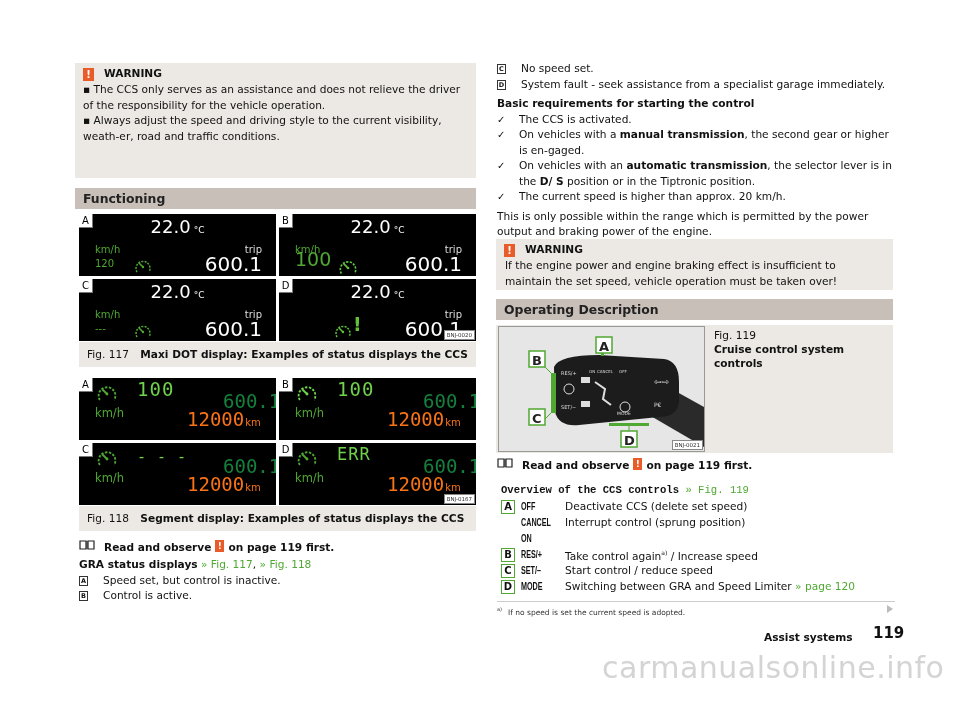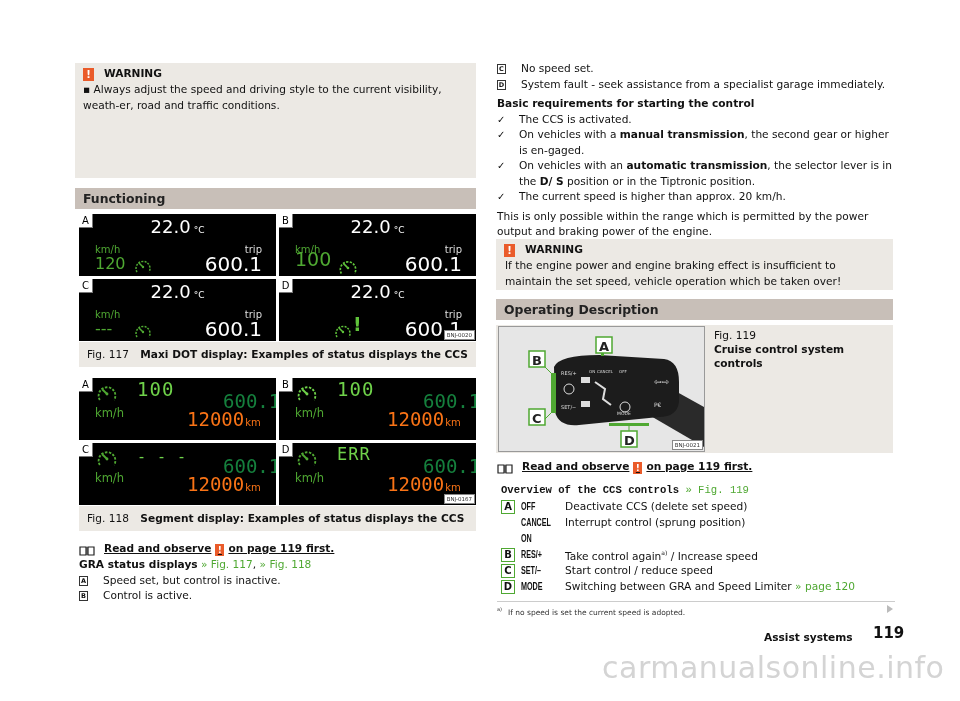--- a/index.html
+++ b/index.html
@@ -18,21 +18,21 @@
   .section-head { position: absolute; background: #c8bfb8; height: 21px; font-weight: bold; font-size: 12.4px; line-height: 21px; padding-left: 8px; color: #222; }
 
   
   .fig-grid { position: absolute; background: #ffffff; display: grid; grid-template-columns: 1fr 1fr; grid-template-rows: 1fr 1fr; gap: 3px; }
   .dot-panel { background: #000; position: relative; overflow: hidden; }
   .panel-letter { position: absolute; top: 0; left: 0; width: 14px; height: 14px; background: #fff; color: #000; font-size: 10px; line-height: 14px; text-align: center; border-right: 1px solid #777; border-bottom: 1px solid #777; }
   .dot-temp { position: absolute; top: 2px; left: 0; width: 100%; text-align: center; color: #fff; font-size: 18px; line-height: 22px; font-family: "DejaVu Sans", sans-serif; }
   .dot-temp .unit { font-size: 9px; margin-left: 3px; }
   .dot-kmh { position: absolute; left: 16px; top: 28px; color: #4fa832; font-size: 10px; }
   .dot-trip { position: absolute; right: 14px; top: 28px; color: #ddd; font-size: 10px; }
-  .dot-speed { position: absolute; left: 16px; top: 42px; color: #4fa832; font-size: 16px; }
+  .dot-speed { position: absolute; left: 16px; top: 42px; color: #4fa832; font-size: 10px; }
   .dot-speed.big { font-size: 19px; top: 38px; }
   .dot-odo { position: absolute; right: 14px; top: 38px; color: #fff; font-size: 20px; line-height: 24px; }
   .dot-icon { position: absolute; top: 43px; }
   .dot-icon.left { left: 54px; }
   .dot-icon.mid { left: 58px; }
   .fig-code { position: absolute; right: 1px; bottom: 1px; background: #fff; color: #333; font-size: 5.5px; line-height: 8px; padding: 0 2px; border: 1px solid #888; }
 
   .caption { position: absolute; background: #ece9e4; height: 25px; line-height: 25px; padding-left: 8px; font-size: 10.6px; }
   .caption .fig-no { margin-right: 8px; }
 
@@ -40,21 +40,21 @@
   .seg-panel { background: #000; position: relative; overflow: hidden; }
   .seg-icon { position: absolute; left: 16px; top: 4px; }
   .seg-kmh { position: absolute; left: 16px; top: 28px; color: #4fa832; font-size: 11.5px; }
   .seg-speed { position: absolute; left: 58px; top: 4px; color: #6fd24a; font-family: "DejaVu Sans Mono", monospace; font-size: 19px; letter-spacing: 1px; }
   .seg-trip { position: absolute; left: 108px; top: 16px; color: #15803d; font-family: "DejaVu Sans Mono", monospace; font-size: 19px; margin-left: 36px; }
   .seg-trip .unit, .seg-odo .unit { font-family: "DejaVu Sans", sans-serif; font-size: 10px; margin-left: 1px; }
   .seg-odo { position: absolute; left: 108px; top: 34px; color: #f97316; font-family: "DejaVu Sans Mono", monospace; font-size: 19px; }
 
   
   .text-block { position: absolute; }
-  .read-line { display: flex; align-items: flex-end; font-weight: bold; height: 16px; text-decoration: underline; }
+  .read-line { display: flex; align-items: flex-start; font-weight: bold; height: 16px; }
   .book-icon { width: 16px; height: 10px; margin-right: 9px; }
   .inline-warn { display: inline-block; width: 9px; height: 12px; background: #ea5b2a; color: #fff; font-size: 9px; line-height: 12px; text-align: center; margin: 0 4px; vertical-align: middle; font-weight: bold; }
   .letter-row { display: flex; height: 15.5px; }
   .sq-letter { width: 9px; height: 10px; border: 1px solid #333; font-size: 6.5px; line-height: 8px; text-align: center; margin-top: 3px; margin-right: 15px; font-weight: bold; flex-shrink: 0; }
   .check-row { display: flex; }
   .check { width: 22px; flex-shrink: 0; font-size: 10px; }
   .para { margin-top: 4px; }
 
   
   .fig119-wrap { position: absolute; background: #ece9e4; }
@@ -92,20 +92,21 @@
     </symbol>
   </defs>
 </svg>
 
 <div class="warning" style="left:75px; top:63px; width:401px; height:115px;">
   <div class="warn-head">
     <span class="warn-icon">!</span>
     <span>WARNING</span>
   </div>
   <div class="warn-body">
+    <p>▪ The CCS only serves as an assistance and does not relieve the driver of the responsibility for the vehicle operation.</p>
     <p>▪ Always adjust the speed and driving style to the current visibility, weath-er, road and traffic conditions.</p>
   </div>
 </div>
 
 <div class="section-head" style="left:75px; top:188px; width:401px;">Functioning</div>
 
 <div class="fig-grid" style="left:79px; top:214px; width:397px; height:127px;">
 
   <div class="dot-panel">
     <span class="panel-letter">A</span>
@@ -261,21 +262,21 @@
   </div>
   <div class="para">This is only possible within the range which is permitted by the power output and braking power of the engine.</div>
 </div>
 
 <div class="warning" style="left:496px; top:239px; width:397px; height:51px;">
   <div class="warn-head">
     <span class="warn-icon">!</span>
     <span>WARNING</span>
   </div>
   <div class="warn-body" style="padding-left:1px;">
-    <p>If the engine power and engine braking effect is insufficient to maintain the set speed, vehicle operation which be taken over!</p>
+    <p>If the engine power and engine braking effect is insufficient to maintain the set speed, vehicle operation must be taken over!</p>
   </div>
 </div>
 
 <div class="section-head" style="left:496px; top:299px; width:397px;">Operating Description</div>
 
 <div class="fig119-wrap" style="left:496px; top:325px; width:397px; height:128px;">
   <div class="fig119-img" style="left:2px; top:1px; width:207px; height:126px;">
     <svg width="205" height="124" viewBox="0 0 205 124">
       <path d="M160 55 L205 80 L205 120 L150 88 Z" fill="#2a2a2a"></path>
       <path d="M55 40 Q60 28 100 28 L165 32 Q180 34 180 55 L180 75 Q178 90 160 90 L80 98 Q60 100 56 85 Z" fill="#1c1c1c"></path>

